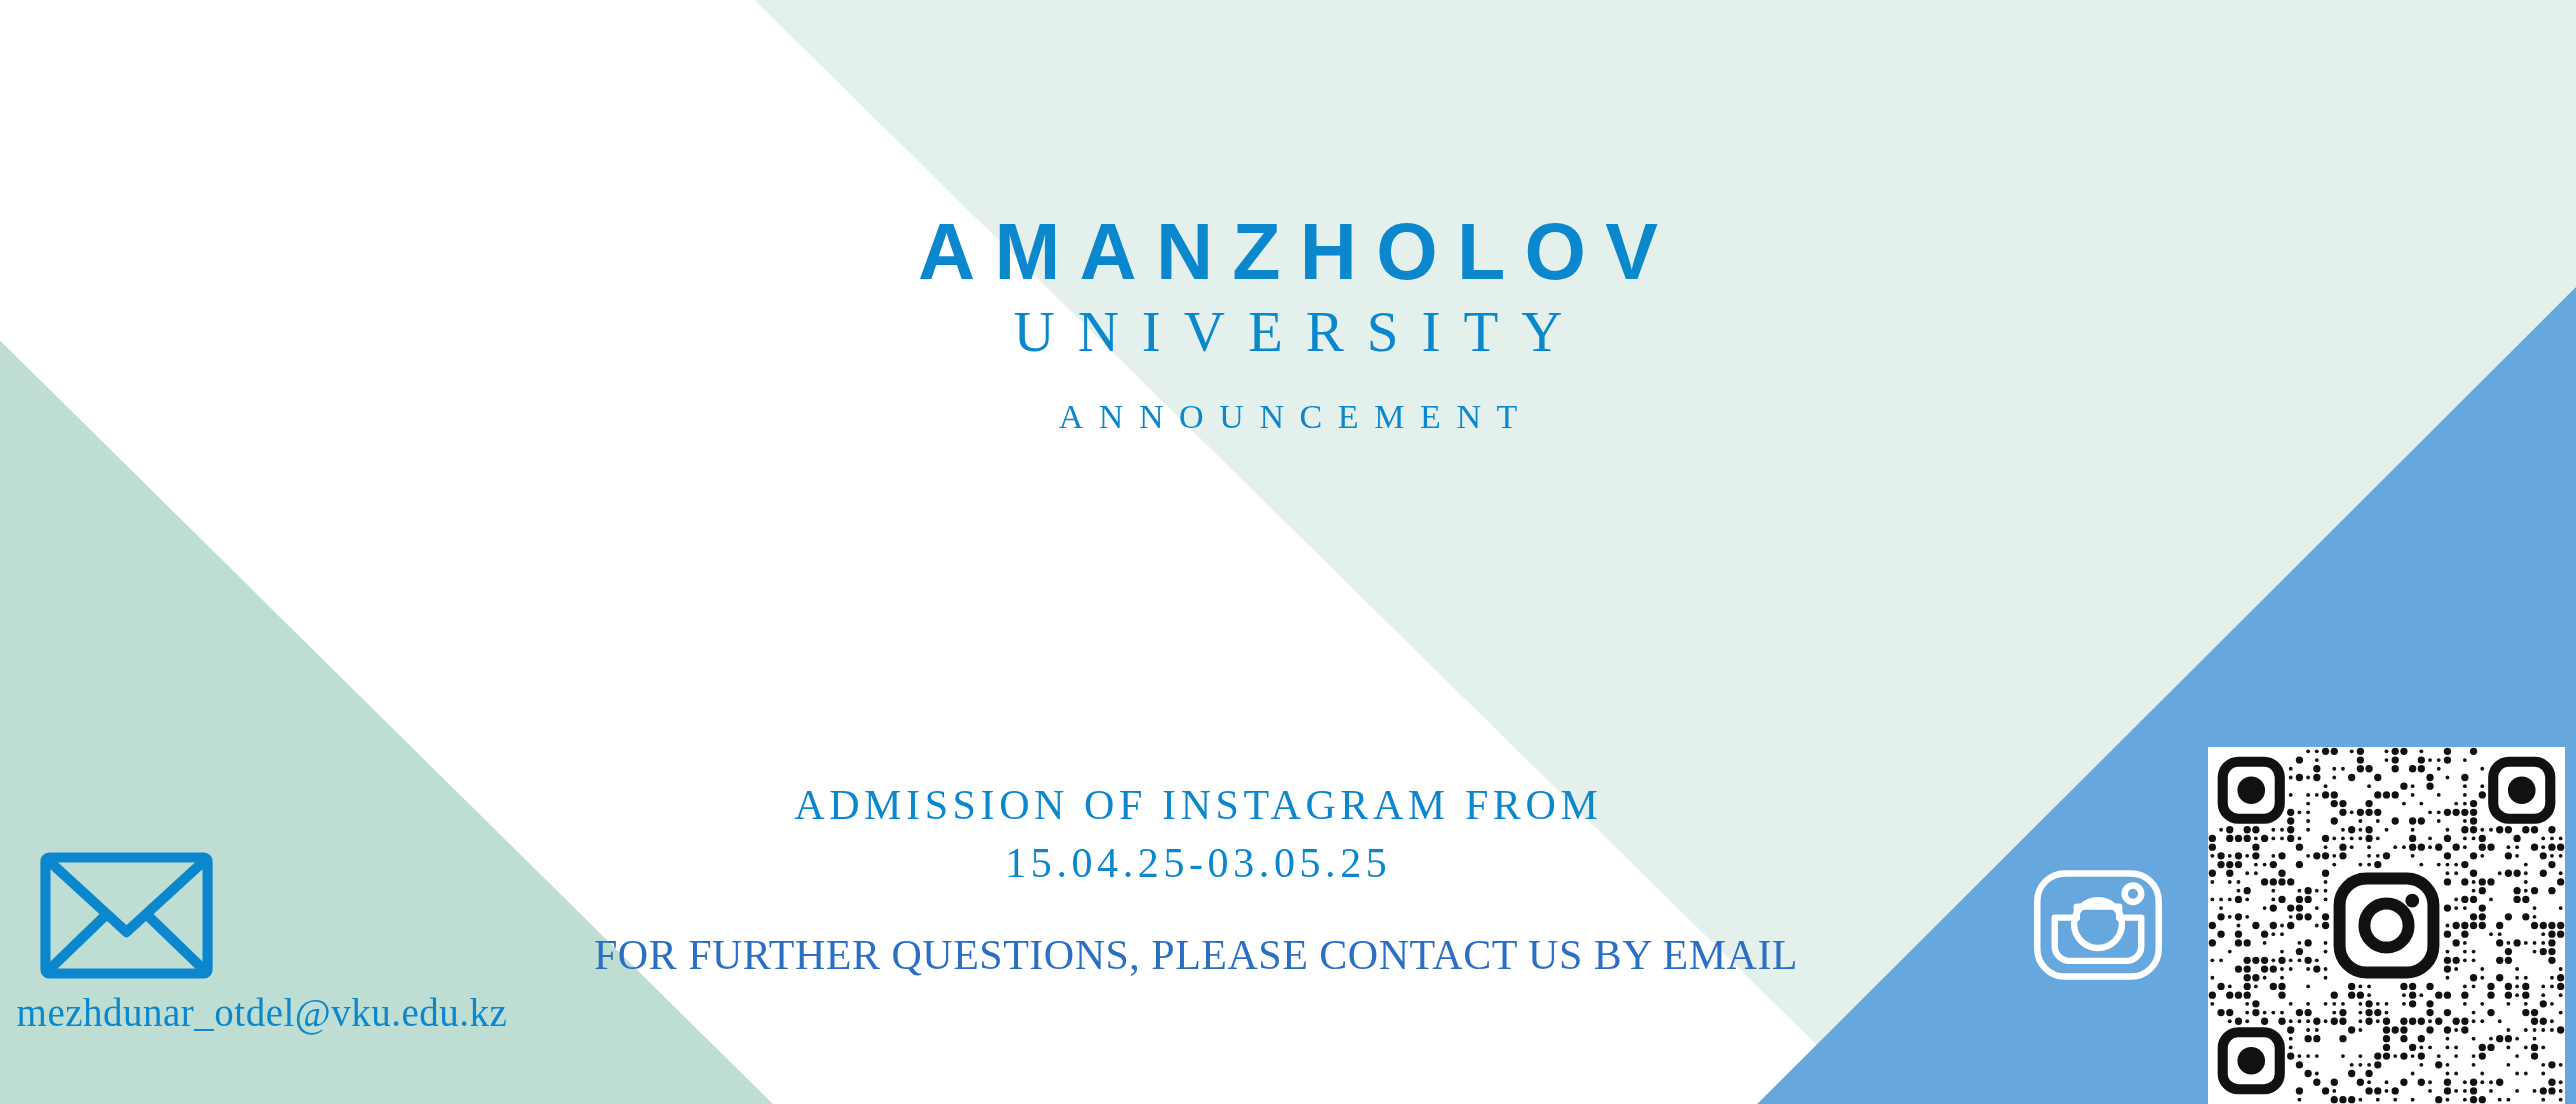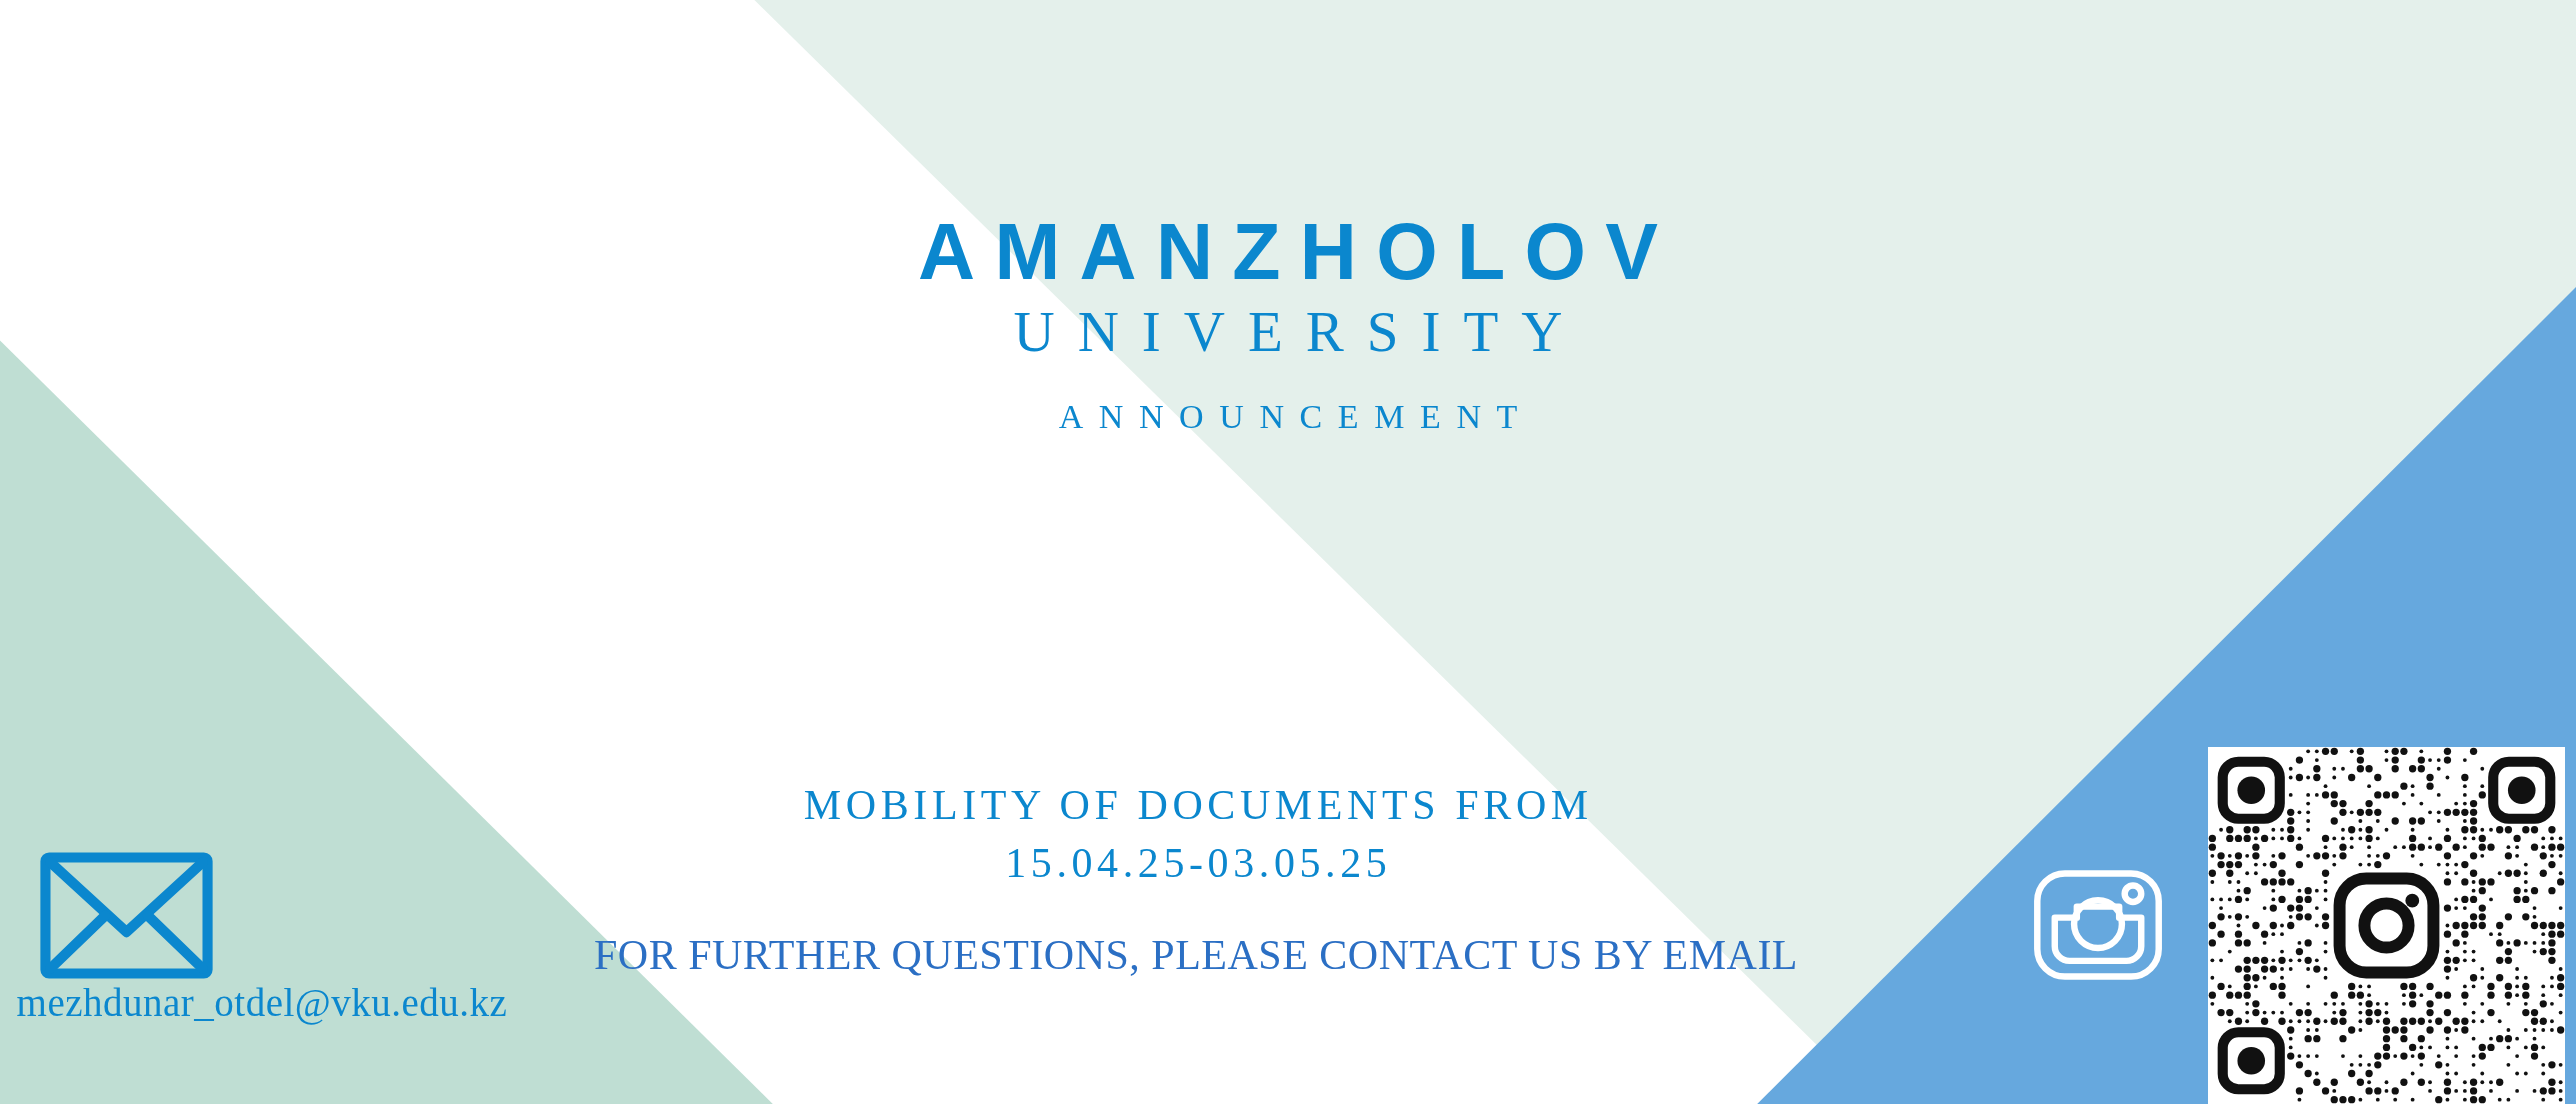--- a/index.html
+++ b/index.html
@@ -125,21 +125,21 @@
     top: 851px;
     z-index: 6;
   }
   .envelope-icon { display: block; margin-left: 22px; }
   .email-text {
     font-family: "Liberation Serif", serif;
     font-size: 39px;
     color: #0B87CE;
     letter-spacing: 0.5px;
     line-height: 1;
-    margin-top: 3px;
+    margin-top: 13px;
     white-space: nowrap;
   }
 
   
   .insta-glyph {
     position: absolute;
     left: 2029px;
     top: 865px;
     z-index: 6;
   }
@@ -171,21 +171,21 @@
   </svg>
 
   <div class="header-block">
     <div class="brand-name">AMANZHOLOV</div>
     <div class="brand-sub">UNIVERSITY</div>
     <div class="brand-kicker">ANNOUNCEMENT</div>
   </div>
 
 
   <div class="admission">
-    <span class="admission-line">MOBILITY OF DOCUMENTS FROM</span>
+    <span class="admission-line">ADMISSION OF INSTAGRAM FROM</span>
     <span class="admission-line">15.04.25-03.05.25</span>
   </div>
 
   <div class="contact-note">
     <span class="contact-line">FOR FURTHER QUESTIONS, PLEASE CONTACT US BY EMAIL</span>
   </div>
 
   <div class="email-block">
     <svg class="envelope-icon" width="175" height="129" viewBox="0 0 190 140">
       <rect x="7" y="7" width="176" height="126" rx="4" ry="4" fill="none" stroke="#0B87CE" stroke-width="11"></rect>

